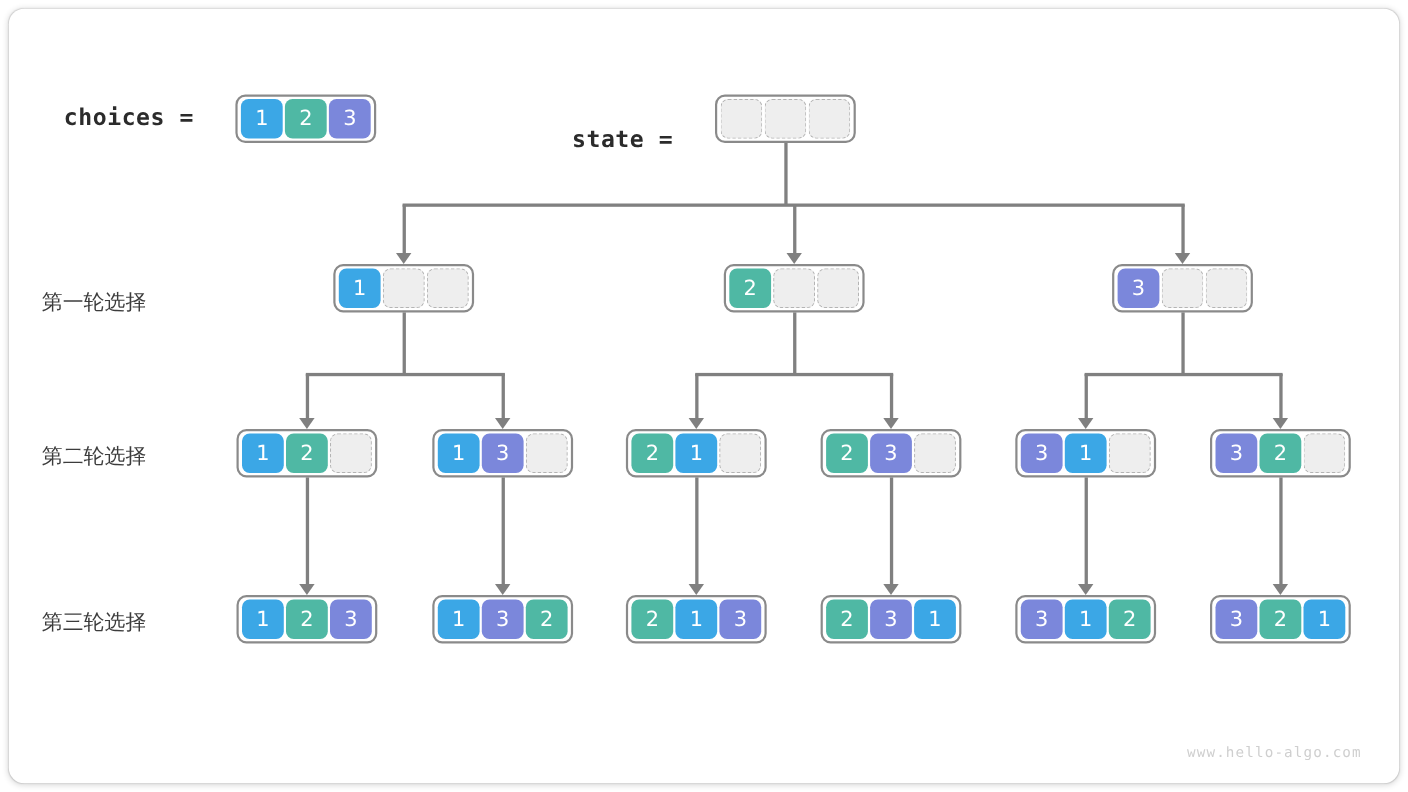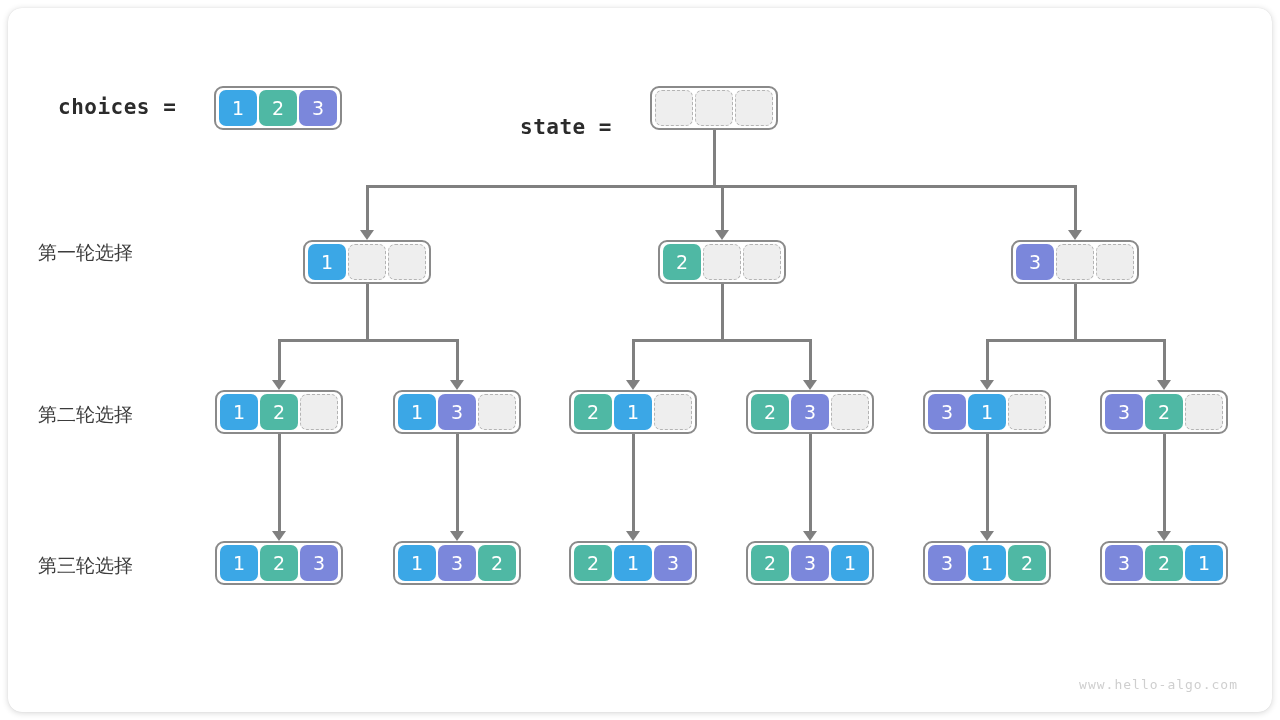--- a/index.html
+++ b/index.html
@@ -119,21 +119,21 @@
 <div class="arr" style="left: 214px; top: 86px; border-color: rgb(138, 138, 138);">
       <div class="cell" style="background: rgb(59, 167, 230);">1</div>
       <div class="cell" style="background: rgb(79, 184, 164);">2</div>
       <div class="cell" style="background: rgb(123, 135, 219);">3</div>
     </div>
     <div class="arr" style="left: 650px; top: 86px; border-color: rgb(138, 138, 138);">
       <div class="cell empty"></div>
       <div class="cell empty"></div>
       <div class="cell empty"></div>
     </div>
-    <div class="row-caption" style="left: 38px; top: 240px;">第一轮选择</div>
+    <div class="row-caption" style="left: 38px; top: 262px;">第一轮选择</div>
     <div class="row-caption" style="left: 38px; top: 402px; text-align: right;">第二轮选择</div>
     <div class="row-caption" style="left: 38px; top: 553px;">第三轮选择</div>
     <div class="arr" style="left: 303px; top: 240px; border-color: rgb(138, 138, 138);">
       <div class="cell" style="background: rgb(59, 167, 230);">1</div>
       <div class="cell empty"></div>
       <div class="cell empty"></div>
     </div>
     <div class="arr" style="left: 658px; top: 240px; border-color: rgb(138, 138, 138);">
       <div class="cell" style="background: rgb(79, 184, 164);">2</div>
       <div class="cell empty"></div>

